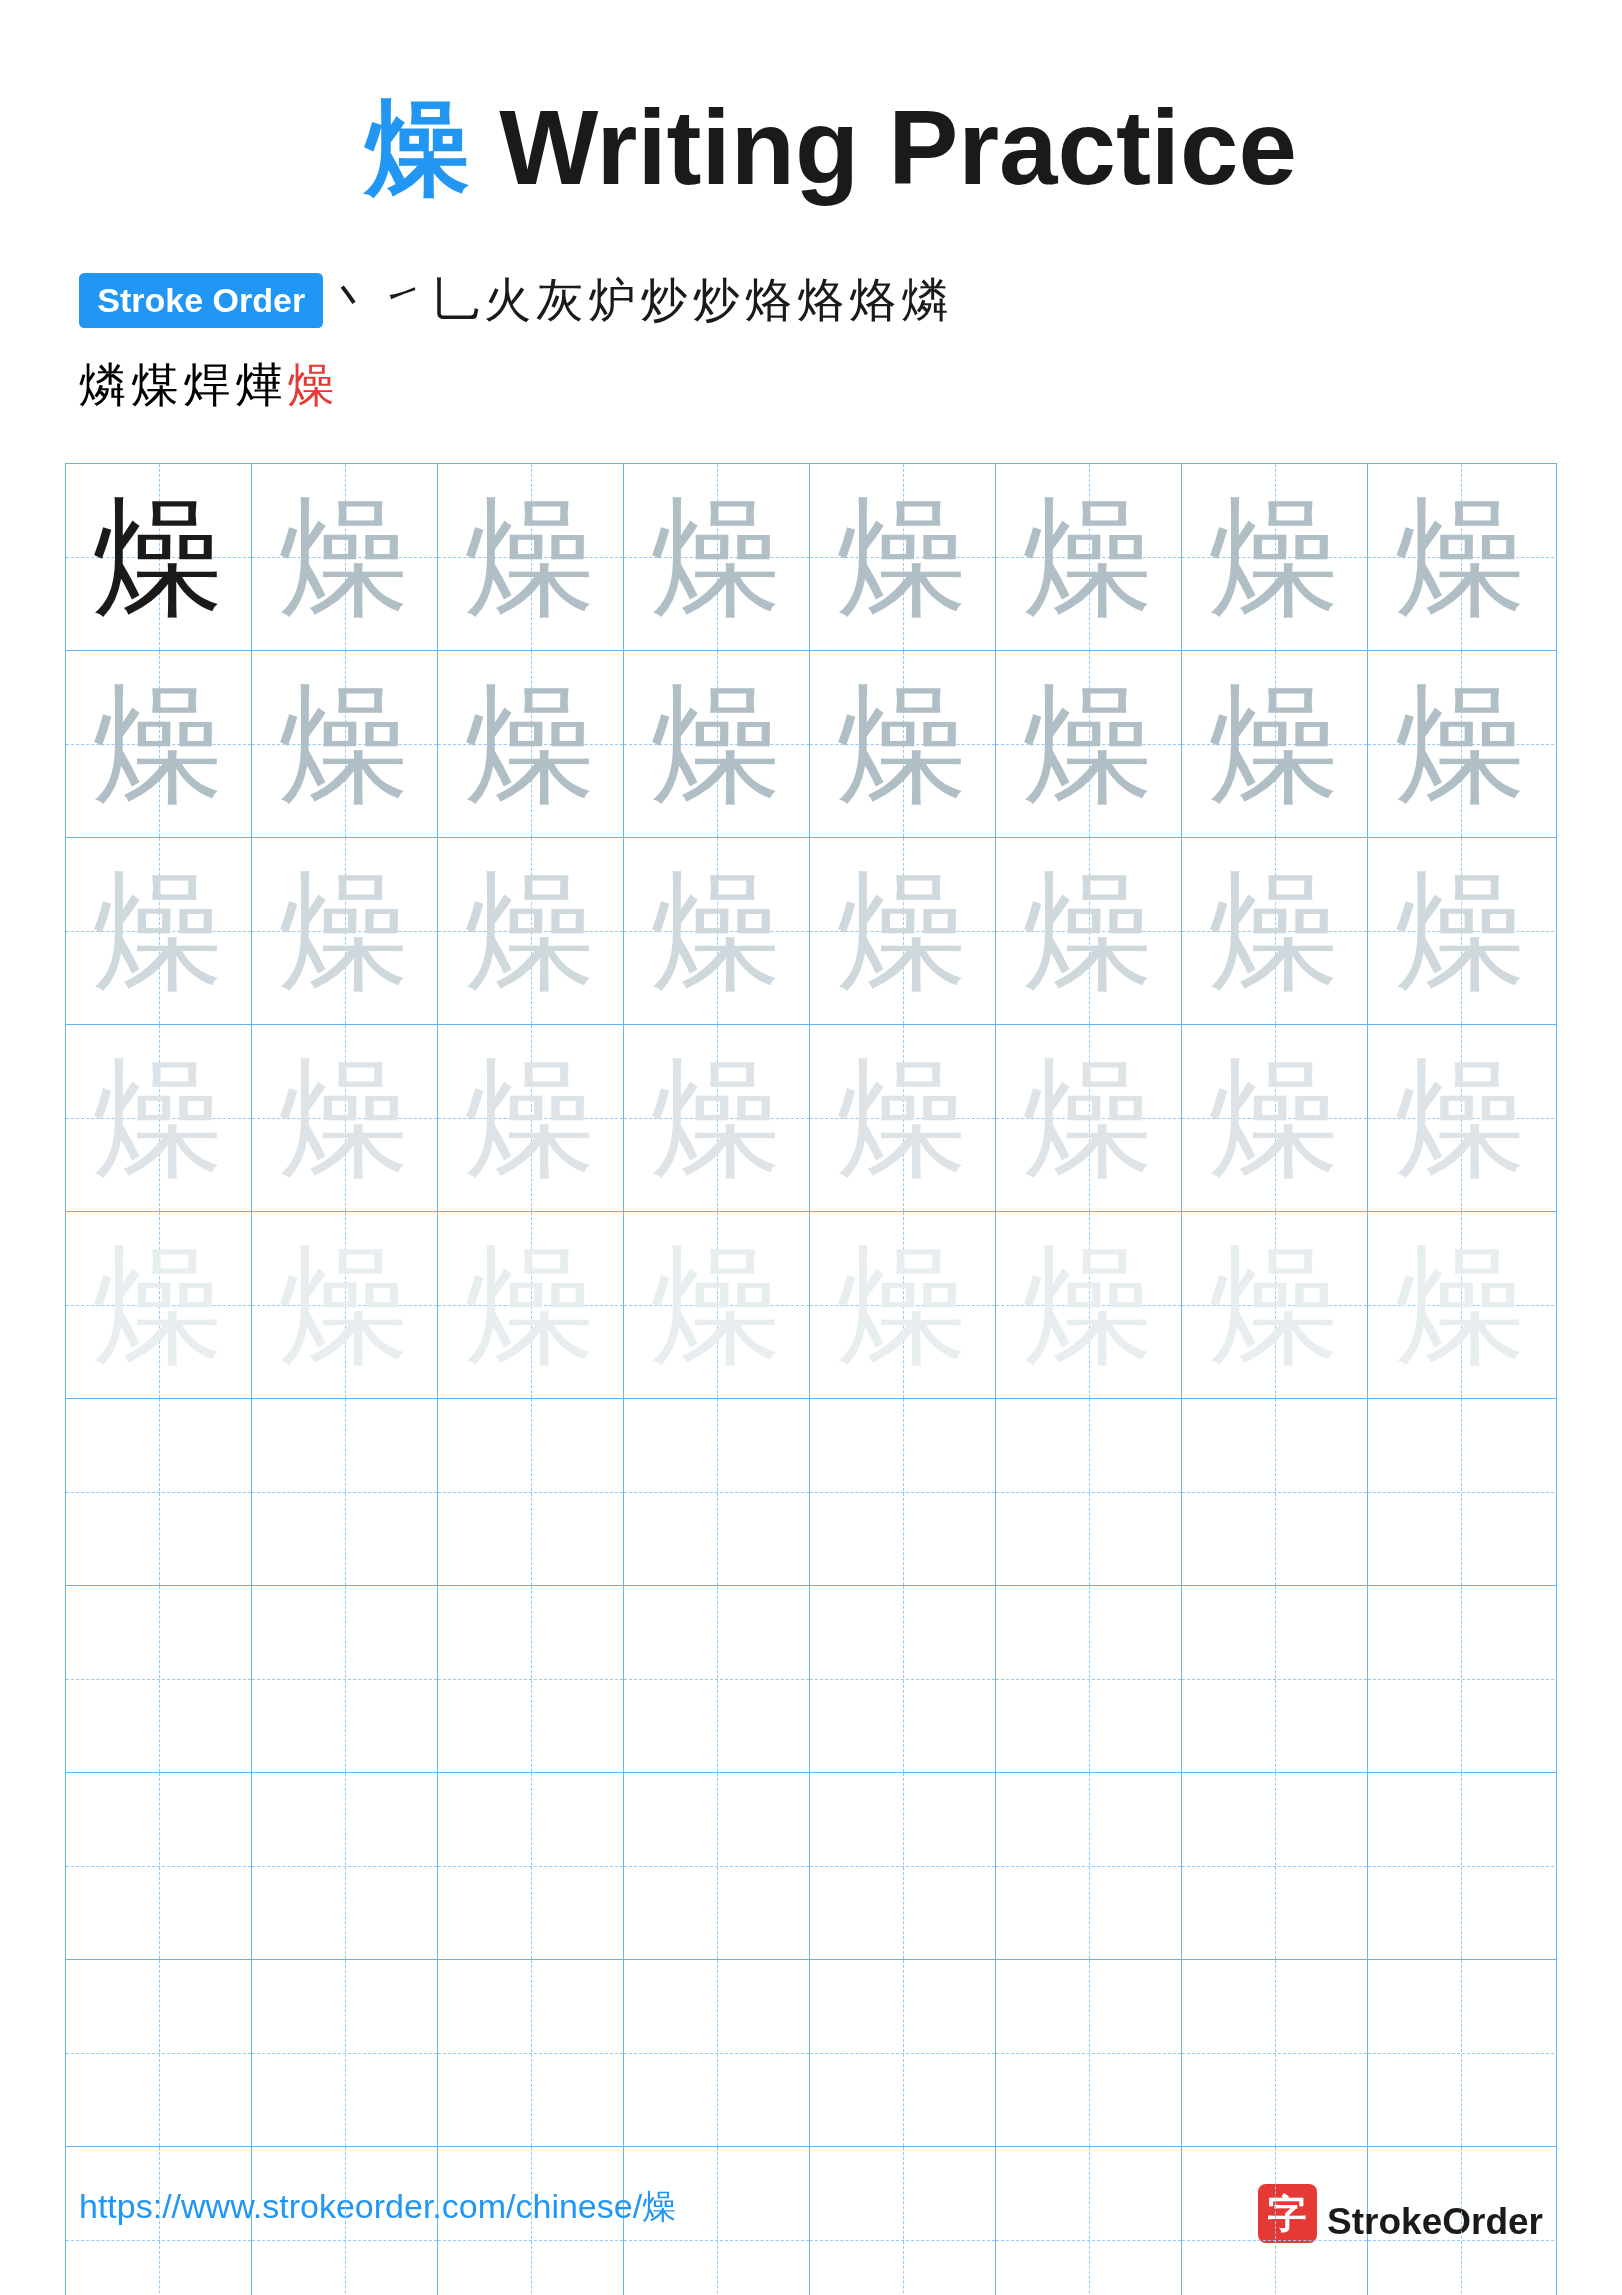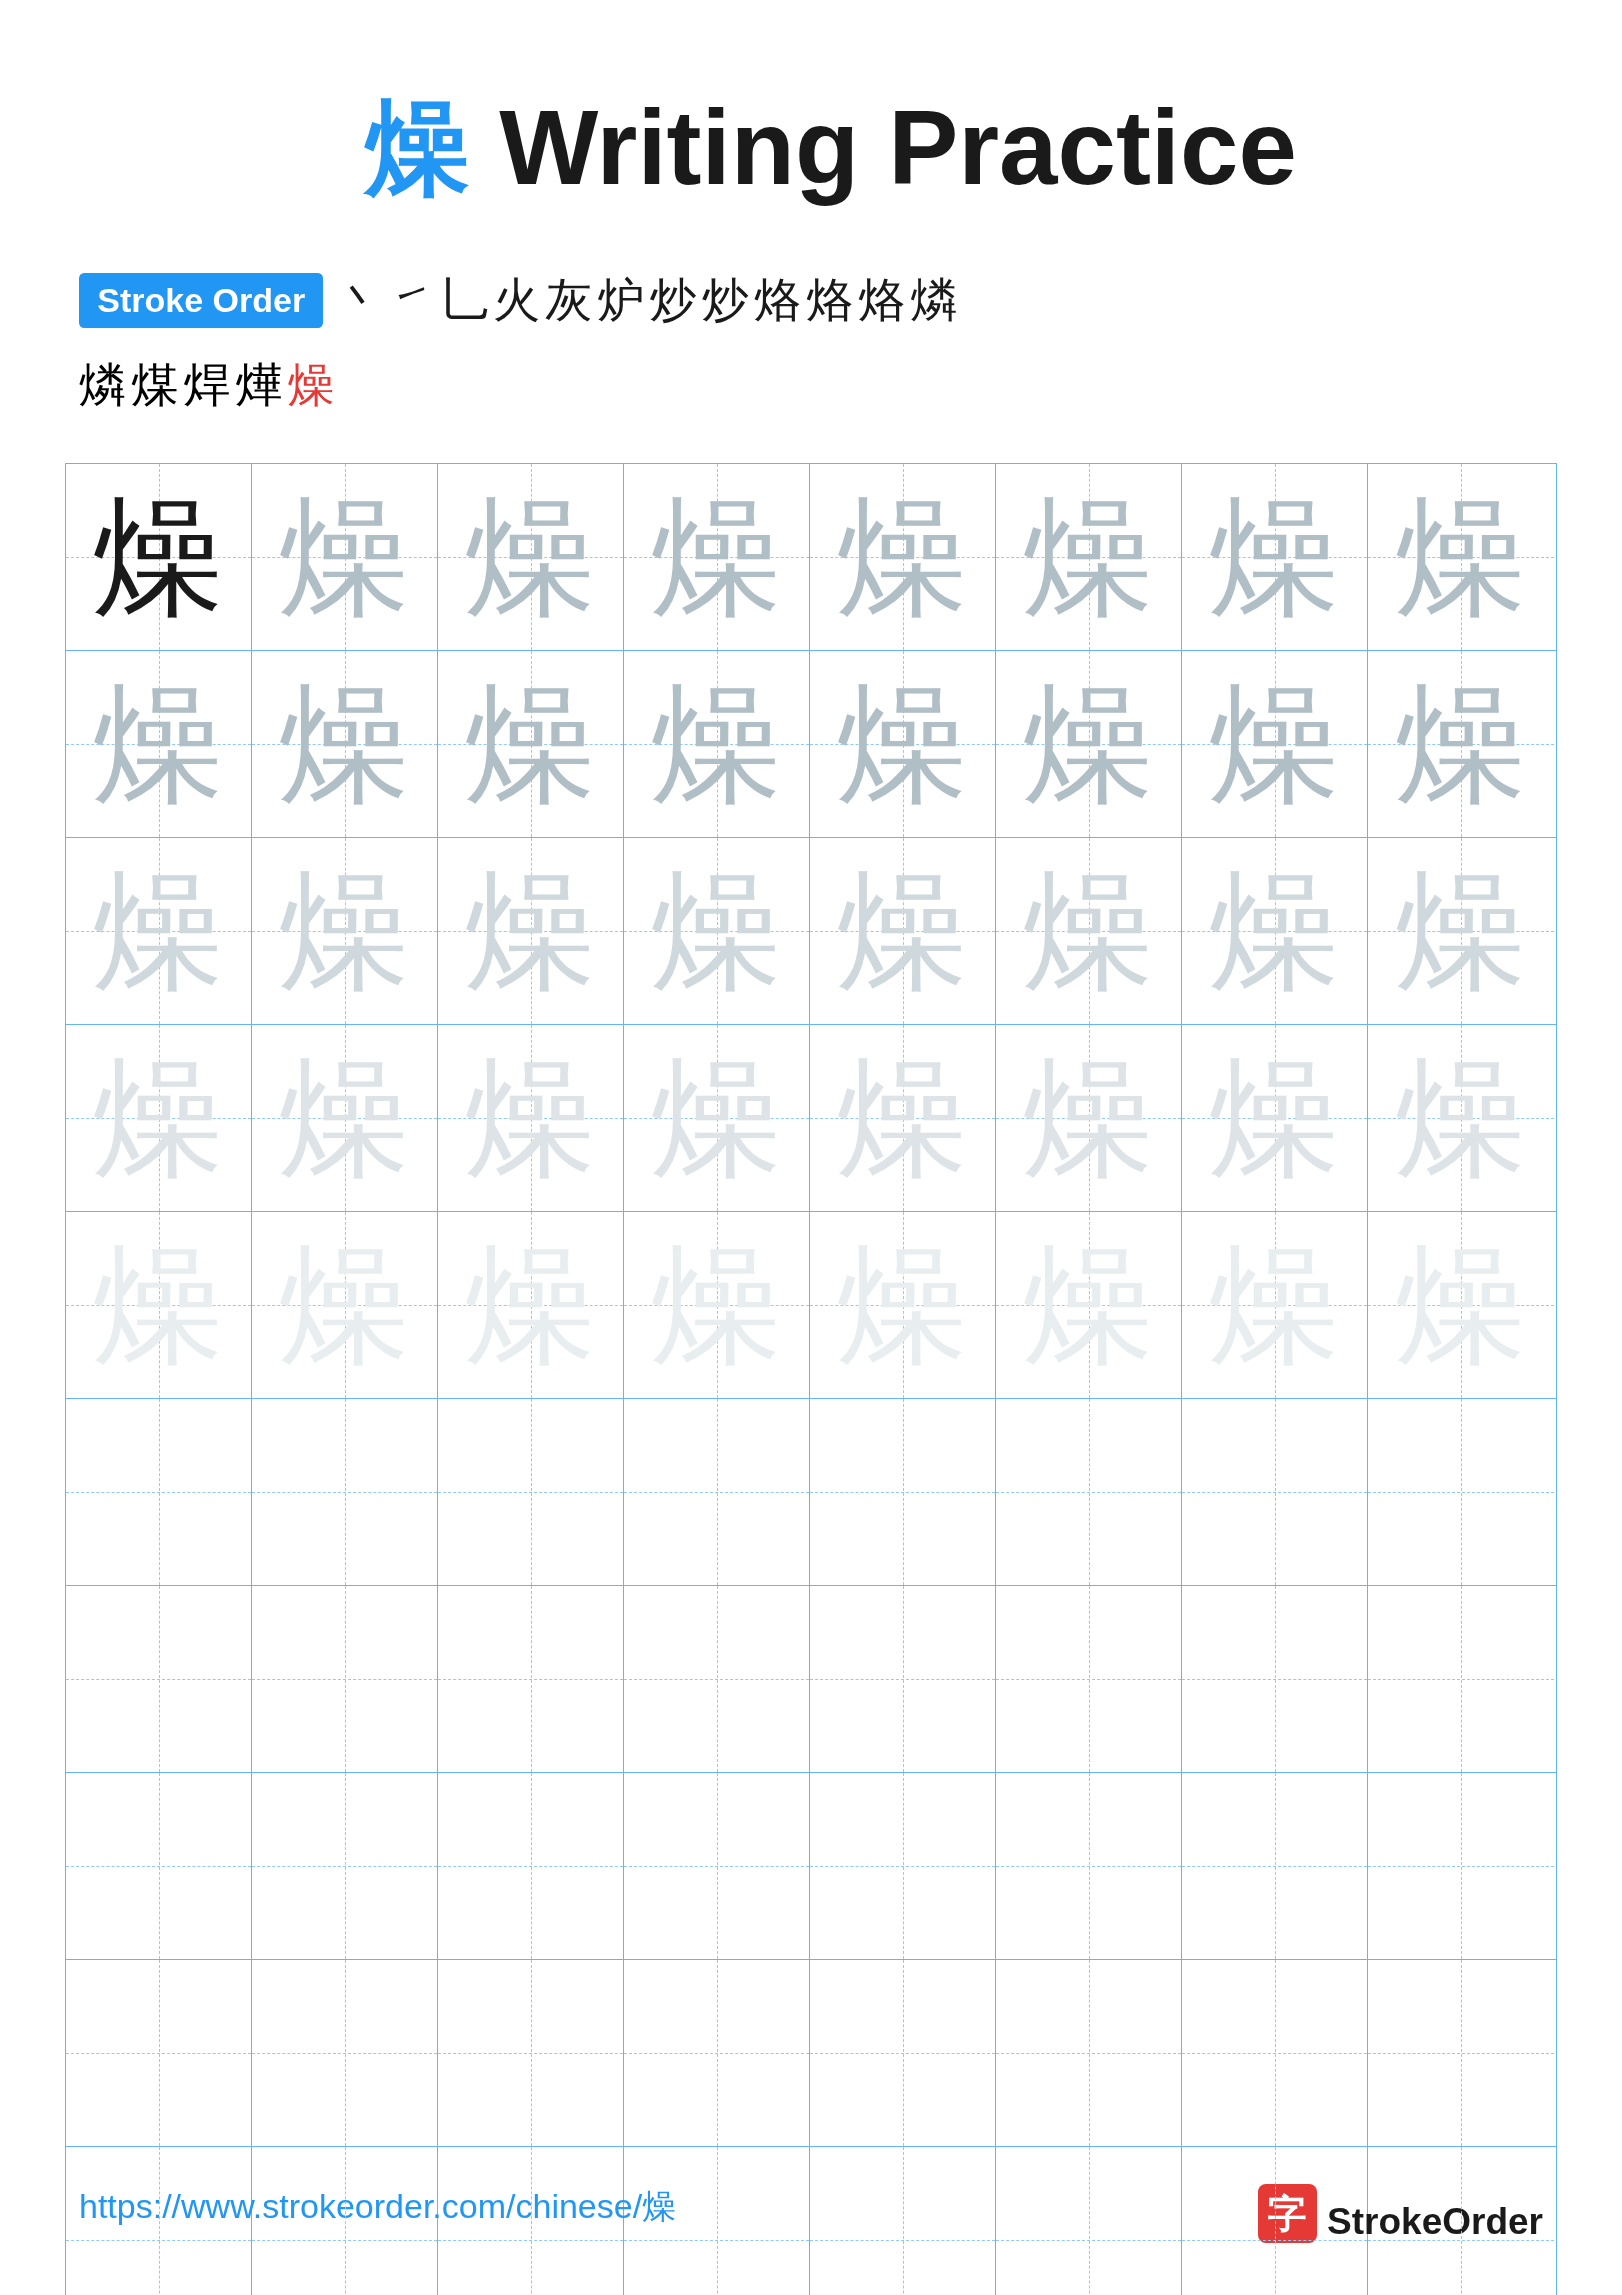--- a/index.html
+++ b/index.html
@@ -31,21 +31,21 @@
       font-size: 105px;
       font-weight: bold;
       font-family: 'Arial', sans-serif;
     }
 
     .stroke-order-section {
       padding: 13px 79px 26px 79px;
       display: flex;
       flex-wrap: wrap;
       align-items: center;
-      gap: 13px;
+      gap: 4px;
     }
 
     .stroke-order-badge {
       background: #2196F3;
       color: white;
       font-size: 34px;
       font-family: Arial, sans-serif;
       font-weight: bold;
       padding: 7.9px 18.3px;
       border-radius: 5.2px;

